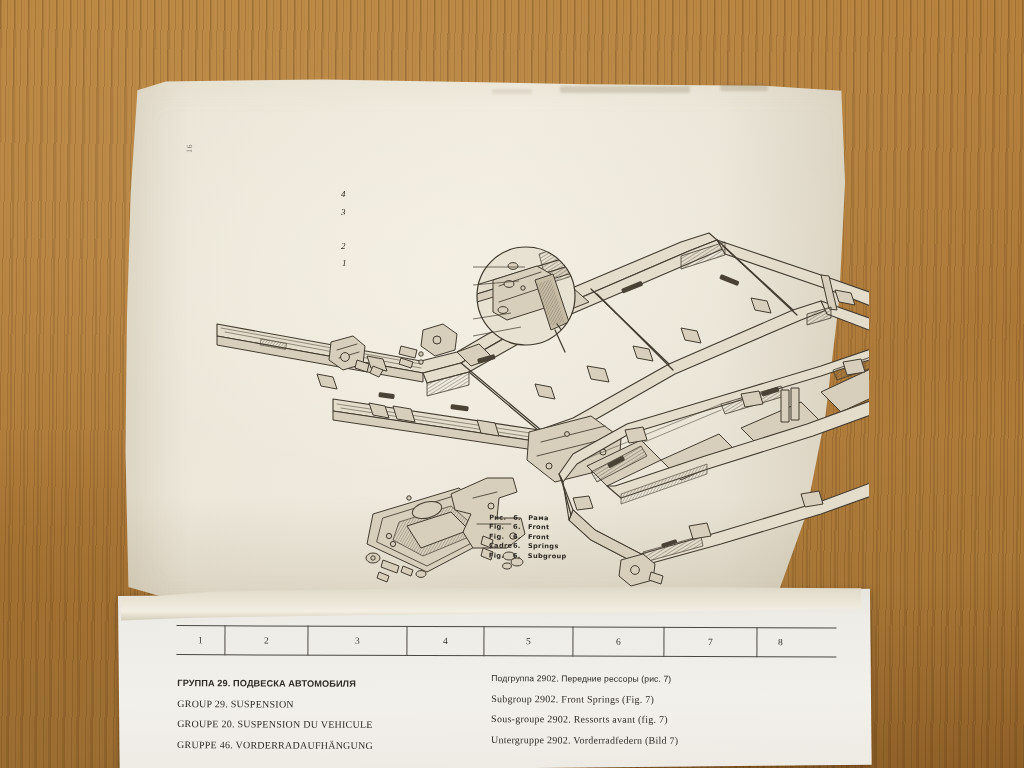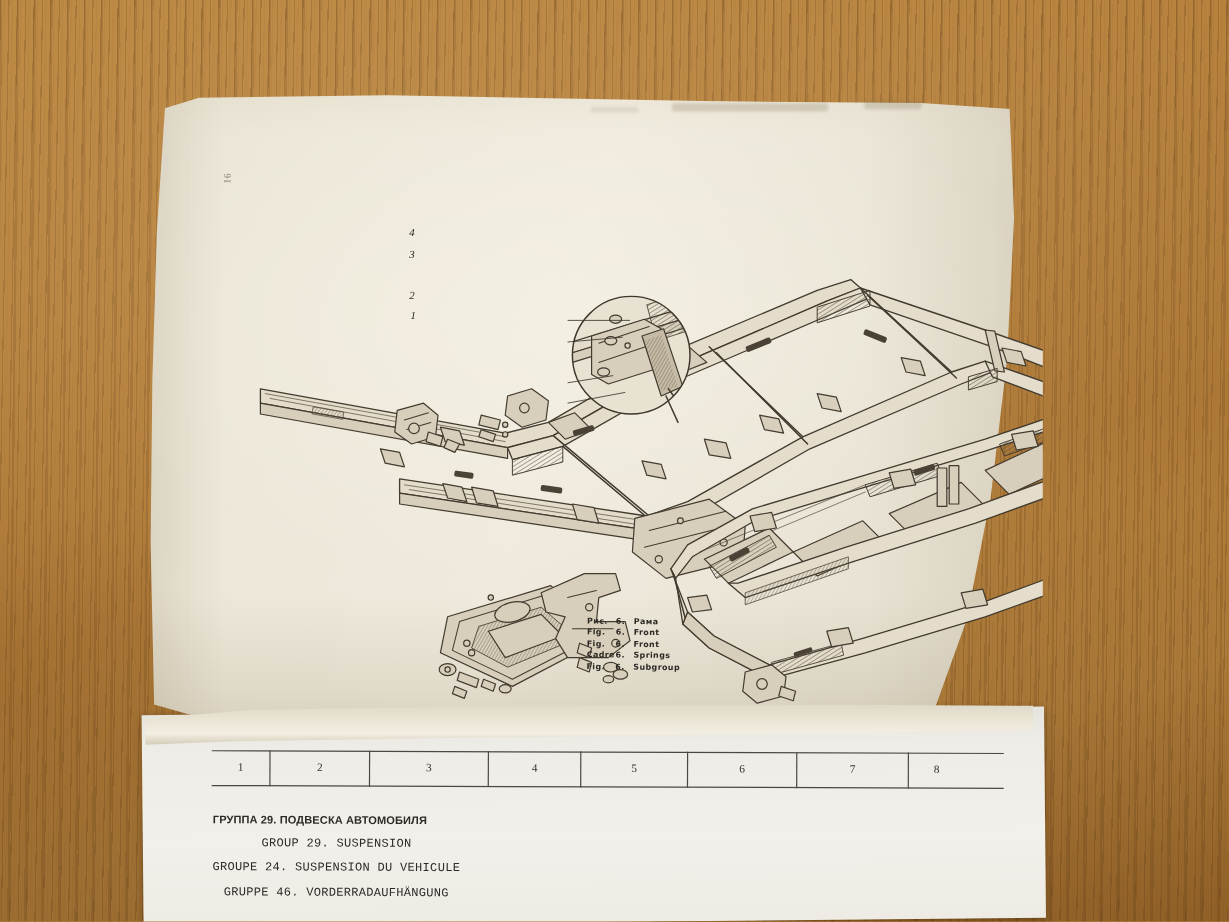--- a/index.html
+++ b/index.html
@@ -62,22 +62,22 @@
   .langblock{position:absolute;}
   .langblock .line{
     white-space:nowrap;
     color:#2e2b27;
   }
   .langblock .line.ru{
     font-family:"Liberation Sans",sans-serif;
     font-size:9.2px;font-weight:700;letter-spacing:0.1px;
   }
   .langblock .line.lat{
-    font-family:Liberation Mono, monospace;
-    font-size:10px;letter-spacing:0.25px;text-align:center;
+    font-family:Liberation Serif, serif;
+    font-size:10px;letter-spacing:0.25px;
   }
   #grp-left{left:58px;top:84px;transform:rotate(0.8deg);}
   #grp-right{left:372px;top:82px;transform:rotate(0.8deg);}
   #grp-left .line{margin-bottom:9.5px;}
   #grp-right .line{margin-bottom:9.5px;}
   #grp-right .line.ru{font-weight:400;font-size:8.6px;}
 
   
   #page-upper{
     position:absolute;left:121px;top:74px;width:748px;height:540px;
@@ -156,22 +156,28 @@
           <div class="cell" style="width: 88px;">5</div>
           <div class="cell" style="width: 90px;">6</div>
           <div class="cell" style="width: 92px;">7</div>
           <div class="cell" style="width: 46px;">8</div>
         </div>
     </div>
 
     <div class="langblock" id="grp-left">
         <div class="line ru">ГРУППА 29. ПОДВЕСКА АВТОМОБИЛЯ</div>
         <div class="line lat">GROUP 29. SUSPENSION</div>
-        <div class="line lat">GROUPE 24. SUSPENSION DU VEHICULE</div>
+        <div class="line lat">GROUPE 20. SUSPENSION DU VEHICULE</div>
         <div class="line lat">GRUPPE 46. VORDERRADAUFHÄNGUNG</div>
+      </div>
+    <div class="langblock" id="grp-right">
+        <div class="line ru">Подгруппа 2902. Передние рессоры (рис. 7)</div>
+        <div class="line lat">Subgroup 2902. Front Springs (Fig. 7)</div>
+        <div class="line lat">Sous-groupe 2902. Ressorts avant (fig. 7)</div>
+        <div class="line lat">Untergruppe 2902. Vorderradfedern (Bild 7)</div>
       </div>
 
   </div>
 </div>
 
 <div id="page-upper">
   <div id="page-upper-tex"></div>
 </div>
 
 <div class="smudge" style="left:560px;top:86px;width:130px;height:7px;"></div>

